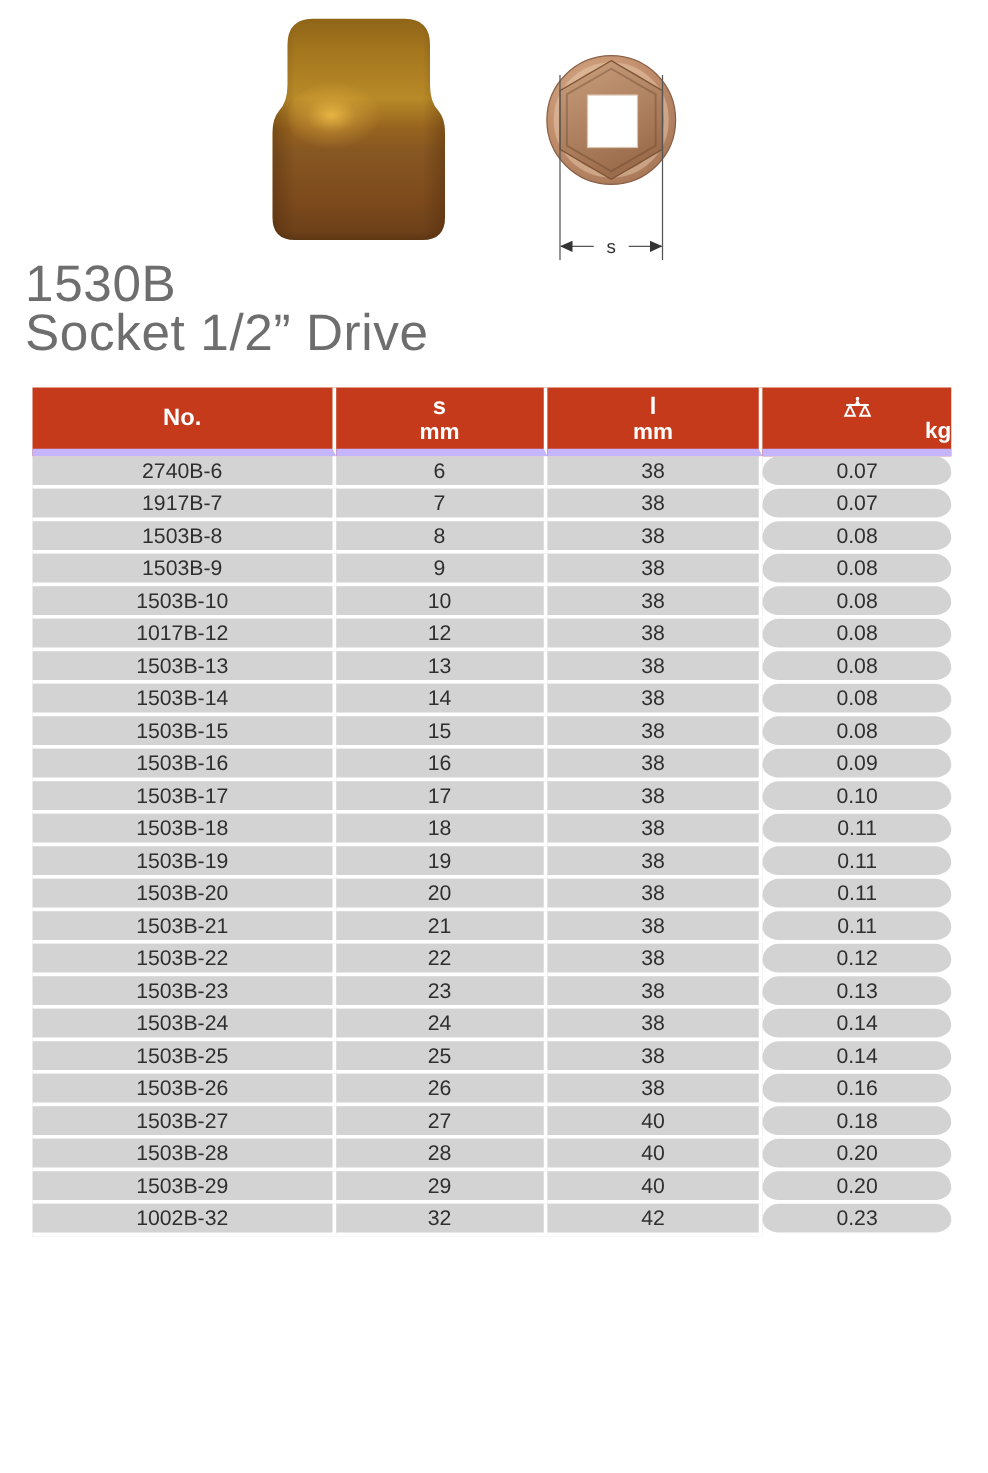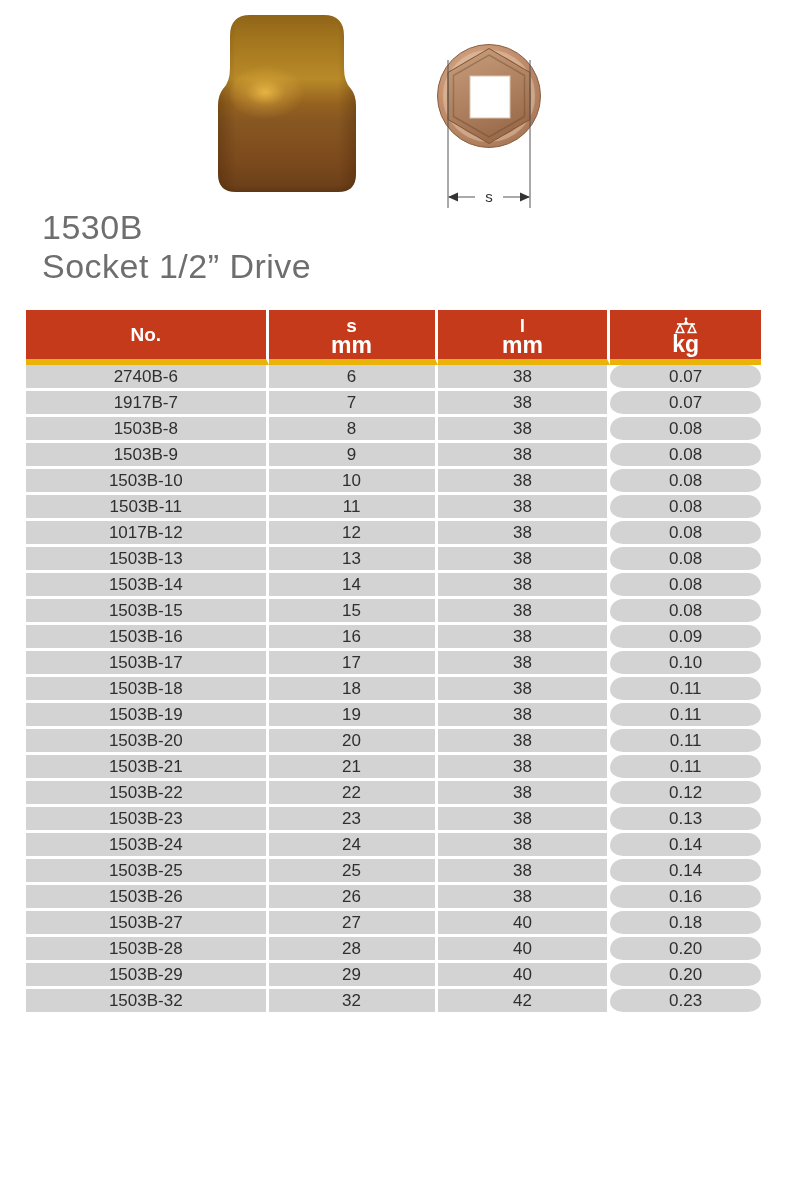--- a/index.html
+++ b/index.html
@@ -8,45 +8,45 @@
     position:relative; width:790px; height:1178px;
     background:#ffffff; overflow:hidden;
   }
 
   
   .side-view { position:absolute; left:216px; top:12px; }
   .top-view  { position:absolute; left:425px; top:40px; }
 
   
   .title-block {
-    position:absolute; left:42px; top:208px;
-    color:#6e6e6e; font-size:34px; line-height:39px;
+    position:absolute; left:20px; top:208px;
+    color:#6e6e6e; font-size:41px; line-height:39px;
     letter-spacing:0.5px;
   }
 
   
   table.spec {
     position:absolute; left:26px; top:310px; width:735px;
     border-collapse:separate; border-spacing:0; table-layout:fixed;
   }
   table.spec th {
     background:#c43a1a; color:#ffffff; font-weight:bold;
     height:55px; text-align:center; vertical-align:middle;
-    border-right:3px solid #ffffff; border-bottom:6px solid #eab308;
+    border-right:3px solid #ffffff; border-bottom:6px solid #c4b5fd;
     font-size:19px; line-height:19px;
   }
-  table.spec th:last-child { border-right:none; }
+  table.spec th:last-child { border-right:none;text-align:right; }
   table.spec td {
     background:#d3d3d3; color:#2f2f2f;
     height:26px; text-align:center; vertical-align:middle;
     border-right:3px solid #ffffff; border-bottom:3px solid #ffffff;
     font-size:17px; line-height:17px;
   }
   table.spec td:last-child { border-right:none;border-radius:13px; }
-  .hdr-sub { font-size:23px; line-height:18px; margin-top:1px; }
+  .hdr-sub { font-size:18px; line-height:18px; margin-top:1px; }
   .kg-icon { display:block; margin:0 auto 1px auto; }
 
   col.c1 { width:33%; }
   col.c2 { width:23%; }
   col.c3 { width:23.5%; }
   col.c4 { width:20.5%; }
 </style>
 </head>
 <body>
 
@@ -182,26 +182,20 @@
           <td>38</td>
           <td>0.08</td>
         </tr>
         <tr>
           <td>1503B-10</td>
           <td>10</td>
           <td>38</td>
           <td>0.08</td>
         </tr>
         <tr>
-          <td>1503B-11</td>
-          <td>11</td>
-          <td>38</td>
-          <td>0.08</td>
-        </tr>
-        <tr>
           <td>1017B-12</td>
           <td>12</td>
           <td>38</td>
           <td>0.08</td>
         </tr>
         <tr>
           <td>1503B-13</td>
           <td>13</td>
           <td>38</td>
           <td>0.08</td>
@@ -296,21 +290,21 @@
           <td>40</td>
           <td>0.20</td>
         </tr>
         <tr>
           <td>1503B-29</td>
           <td>29</td>
           <td>40</td>
           <td>0.20</td>
         </tr>
         <tr>
-          <td>1503B-32</td>
+          <td>1002B-32</td>
           <td>32</td>
           <td>42</td>
           <td>0.23</td>
         </tr>
       </tbody>
   </table>
 
 </div>
 
 </body></html>

